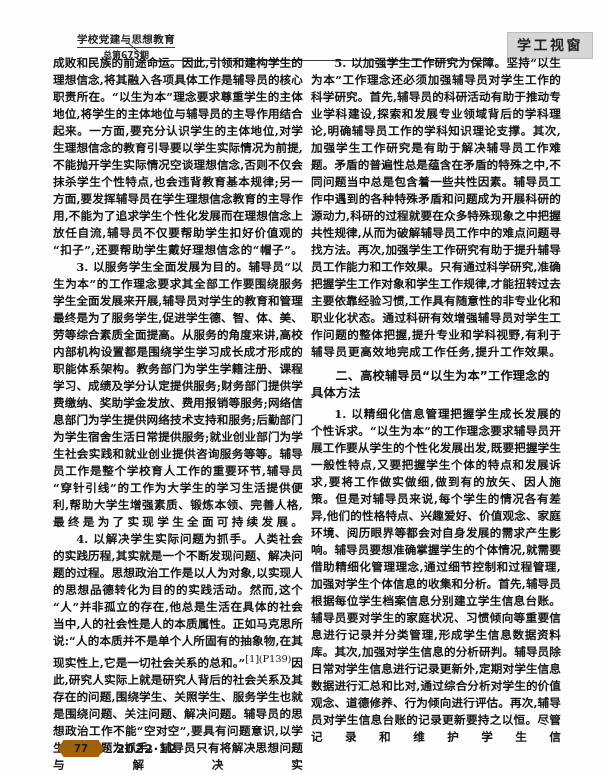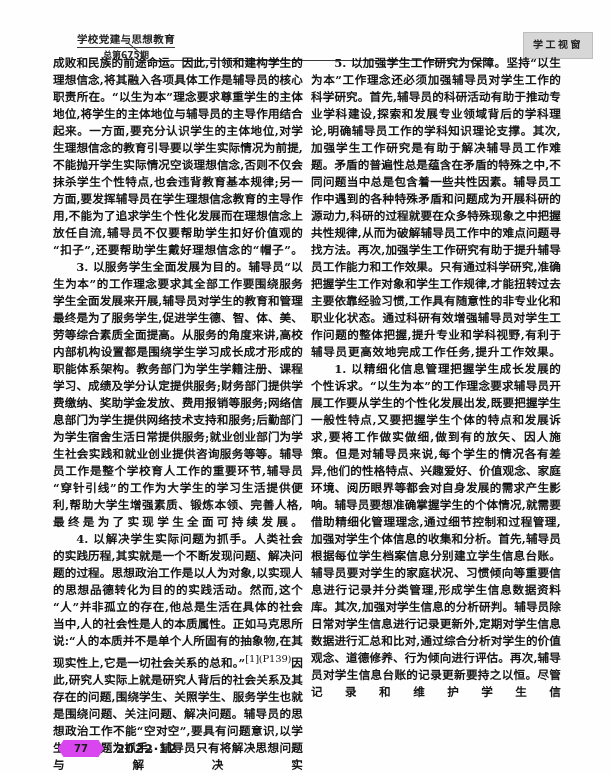--- a/index.html
+++ b/index.html
@@ -92,21 +92,21 @@
     background: #3a3a3a;
   }
   .section-badge {
     position: absolute;
     right: 18px;
     top: 4px;
     padding: 3px 9px 4px 9px;
     background: #d7d7d7;
     border: 1px solid #bdbdbd;
     font-family: "DejaVu Sans", "Liberation Sans", sans-serif;
-    font-size: 10px;
+    font-size: 14px;
     font-weight: bold;
     letter-spacing: 2.5px;
     color: #1f1f1f;
     line-height: 18px;
     white-space: nowrap;
   }
 
   
   .columns {
     position: absolute;
@@ -163,21 +163,21 @@
     bottom: 12px;
     width: 611px;
     height: 24px;
   }
   .page-num-shape {
     position: absolute;
     left: 58px;
     top: 2px;
     width: 46px;
     height: 17px;
-    background: #d946ef;
+    background: #a16207;
     clip-path: polygon(12% 0%, 88% 0%, 100% 50%, 88% 100%, 12% 100%, 0% 50%);
     display: flex;
     align-items: center;
     justify-content: center;
   }
   .page-num {
     font-family: "DejaVu Sans", "Liberation Sans", sans-serif;
     font-size: 10px;
     font-weight: bold;
     color: #1c1c1c;
@@ -214,20 +214,21 @@
   <div class="columns">
 
     <div class="col col-left">
       <p class="body-par">成败和民族的前途命运。因此,引领和建构学生的理想信念,将其融入各项具体工作是辅导员的核心职责所在。“以生为本”理念要求尊重学生的主体地位,将学生的主体地位与辅导员的主导作用结合起来。一方面,要充分认识学生的主体地位,对学生理想信念的教育引导要以学生实际情况为前提,不能抛开学生实际情况空谈理想信念,否则不仅会抹杀学生个性特点,也会违背教育基本规律;另一方面,要发挥辅导员在学生理想信念教育的主导作用,不能为了追求学生个性化发展而在理想信念上放任自流,辅导员不仅要帮助学生扣好价值观的“扣子”,还要帮助学生戴好理想信念的“帽子”。</p>
       <p class="body-par indent">3. 以服务学生全面发展为目的。辅导员“以生为本”的工作理念要求其全部工作要围绕服务学生全面发展来开展,辅导员对学生的教育和管理最终是为了服务学生,促进学生德、智、体、美、劳等综合素质全面提高。从服务的角度来讲,高校内部机构设置都是围绕学生学习成长成才形成的职能体系架构。教务部门为学生学籍注册、课程学习、成绩及学分认定提供服务;财务部门提供学费缴纳、奖助学金发放、费用报销等服务;网络信息部门为学生提供网络技术支持和服务;后勤部门为学生宿舍生活日常提供服务;就业创业部门为学生社会实践和就业创业提供咨询服务等等。辅导员工作是整个学校育人工作的重要环节,辅导员“穿针引线”的工作为大学生的学习生活提供便利,帮助大学生增强素质、锻炼本领、完善人格,最终是为了实现学生全面可持续发展。</p>
       <p class="body-par indent"><span>4. 以解决学生实际问题为抓手。人类社会的实践历程,其实就是一个不断发现问题、解决问题的过程。思想政治工作是以人为对象,以实现人的思想品德转化为目的的实践活动。然而,这个“人”并非孤立的存在,他总是生活在具体的社会当中,人的社会性是人的本质属性。正如马克思所说:“人的本质并不是单个人所固有的抽象物,在其现实性上,它是一切社会关系的总和。”</span><sup class="cite">[1](P139)</sup><span>因此,研究人实际上就是研究人背后的社会关系及其存在的问题,围绕学生、关照学生、服务学生也就是围绕问题、关注问题、解决问题。辅导员的思想政治工作不能“空对空”,要具有问题意识,以学生实际问题为抓手。辅导员只有将解决思想问题与解决实</span></p>
     </div>
 
     <div class="col col-right">
       <p class="body-par indent">5. 以加强学生工作研究为保障。坚持“以生为本”工作理念还必须加强辅导员对学生工作的科学研究。首先,辅导员的科研活动有助于推动专业学科建设,探索和发展专业领域背后的学科理论,明确辅导员工作的学科知识理论支撑。其次,加强学生工作研究是有助于解决辅导员工作难题。矛盾的普遍性总是蕴含在矛盾的特殊之中,不同问题当中总是包含着一些共性因素。辅导员工作中遇到的各种特殊矛盾和问题成为开展科研的源动力,科研的过程就要在众多特殊现象之中把握共性规律,从而为破解辅导员工作中的难点问题寻找方法。再次,加强学生工作研究有助于提升辅导员工作能力和工作效果。只有通过科学研究,准确把握学生工作对象和学生工作规律,才能扭转过去主要依靠经验习惯,工作具有随意性的非专业化和职业化状态。通过科研有效增强辅导员对学生工作问题的整体把握,提升专业和学科视野,有利于辅导员更高效地完成工作任务,提升工作效果。</p>
+      <h2 class="section-head">二、高校辅导员“以生为本”工作理念的具体方法</h2>
       <p class="body-par indent">1. 以精细化信息管理把握学生成长发展的个性诉求。“以生为本”的工作理念要求辅导员开展工作要从学生的个性化发展出发,既要把握学生一般性特点,又要把握学生个体的特点和发展诉求,要将工作做实做细,做到有的放矢、因人施策。但是对辅导员来说,每个学生的情况各有差异,他们的性格特点、兴趣爱好、价值观念、家庭环境、阅历眼界等都会对自身发展的需求产生影响。辅导员要想准确掌握学生的个体情况,就需要借助精细化管理理念,通过细节控制和过程管理,加强对学生个体信息的收集和分析。首先,辅导员根据每位学生档案信息分别建立学生信息台账。辅导员要对学生的家庭状况、习惯倾向等重要信息进行记录并分类管理,形成学生信息数据资料库。其次,加强对学生信息的分析研判。辅导员除日常对学生信息进行记录更新外,定期对学生信息数据进行汇总和比对,通过综合分析对学生的价值观念、道德修养、行为倾向进行评估。再次,辅导员对学生信息台账的记录更新要持之以恒。尽管记录和维护学生信</p>
     </div>
 
   </div>
 
   <div class="footer">
     <div class="page-num-shape">
       <span class="page-num">77</span>
     </div>
     <div class="footer-date">2022·12</div>

